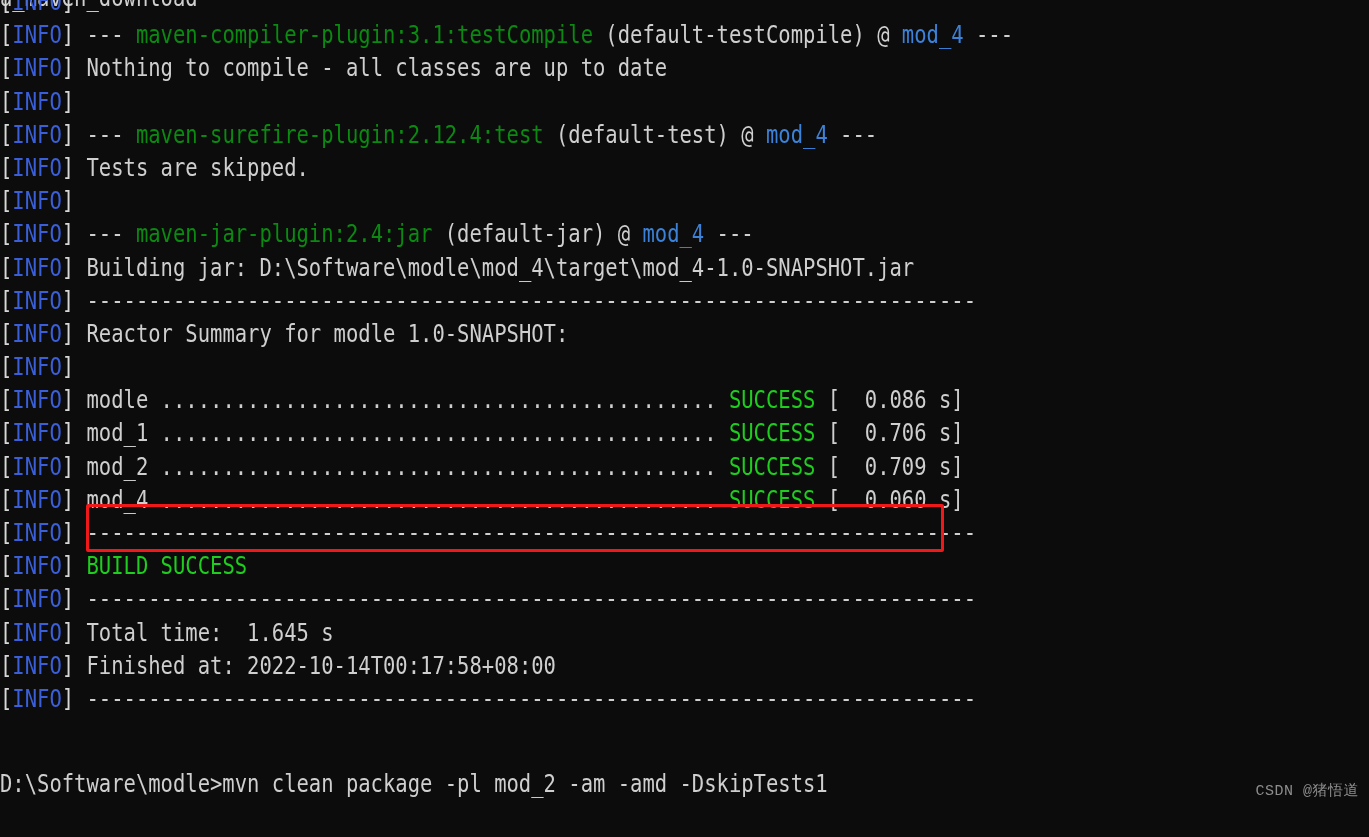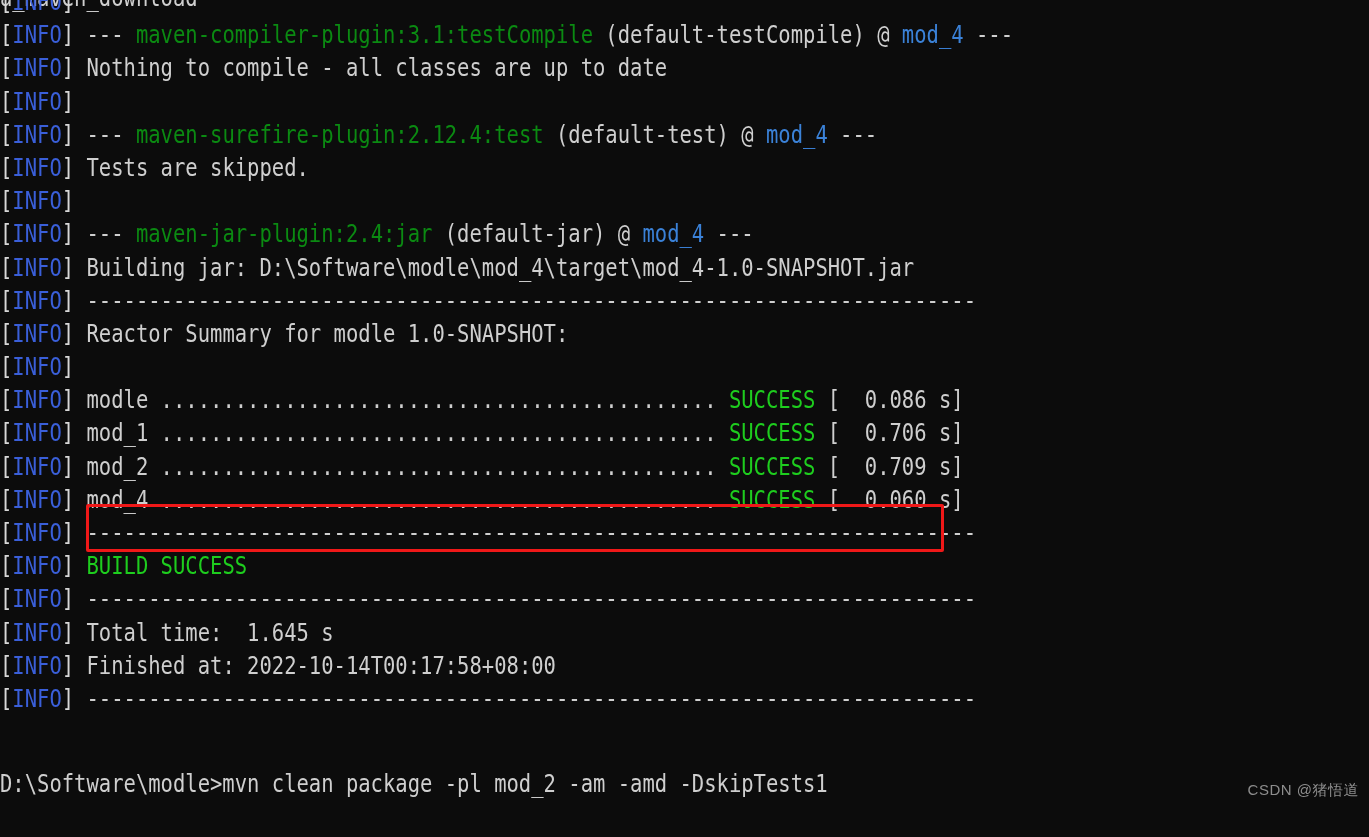--- a/index.html
+++ b/index.html
@@ -51,21 +51,21 @@
     border-radius: 2px;
     box-sizing: border-box;
     pointer-events: none;
   }
   #watermark {
     position: absolute;
     right: 10px;
     bottom: 6px;
     color: #8d8d8d;
     font-size: 15px;
-    font-family: Liberation Sans, sans-serif;
+    font-family: Liberation Mono, monospace;
     letter-spacing: 0.5px;
   }
   #prompt-line {
     position: absolute;
     left: 0px;
     top: 768px;
     font-size: 24px;
     line-height: 33px;
     white-space: pre;
     color: #cfcfcf;

